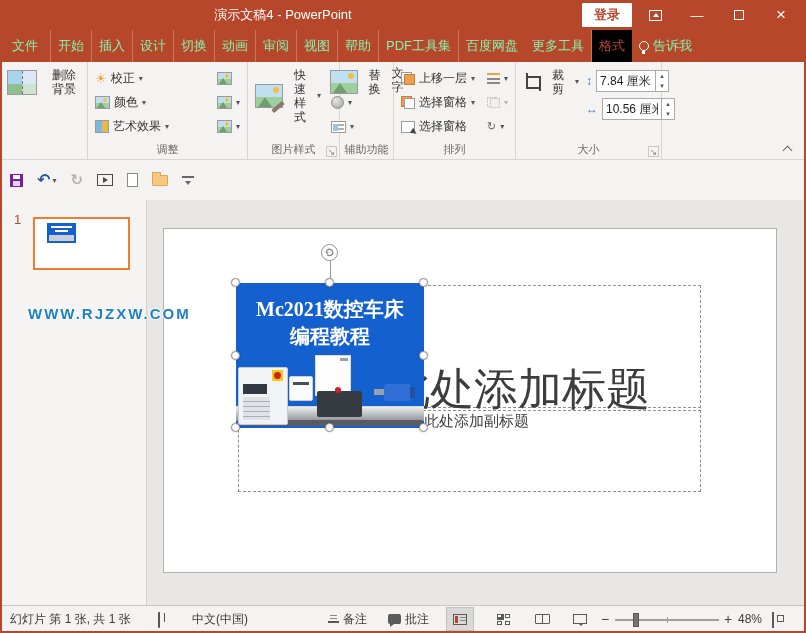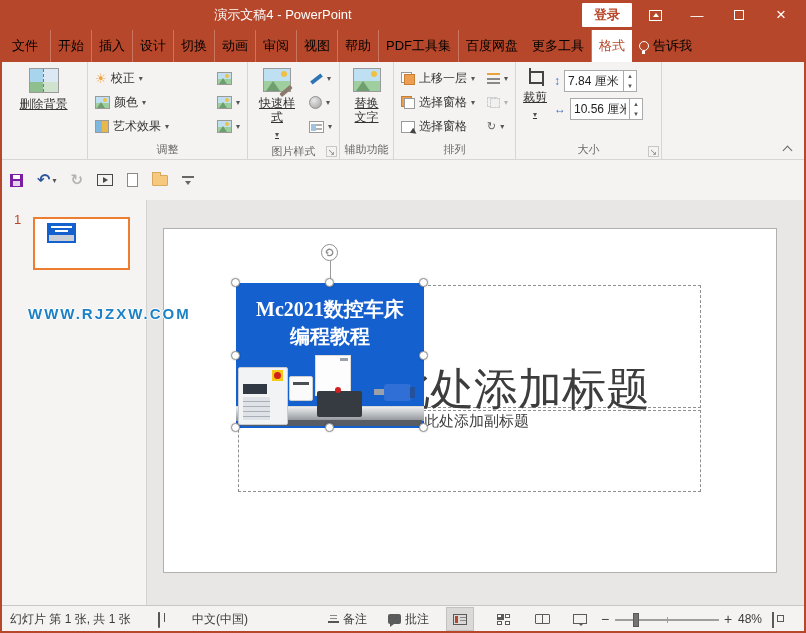--- a/index.html
+++ b/index.html
@@ -17,38 +17,38 @@
   .tb-ctl { width:38px; height:30px; display:flex; align-items:center; justify-content:center;
             color:#fff; font-size:13px; cursor:pointer; }
   .i-ribbonopts { width:13px; height:11px; border:1px solid #fff; position:relative; display:inline-block; }
   .i-ribbonopts::after { content:""; position:absolute; left:3px; top:2px; border-left:3px solid transparent;
             border-right:3px solid transparent; border-bottom:4px solid #fff; }
   .i-maxbox { width:10px; height:10px; border:1px solid #fff; display:inline-block; }
 
   
   .tabbar { position:absolute; left:0; top:30px; width:806px; height:32px; background:#b7472a;
             display:flex; align-items:stretch; }
-  .tab { color:#000000; font-size:13px; padding:0 7px; display:flex; align-items:center; gap:4px;
+  .tab { color:#86efac; font-size:13px; padding:0 7px; display:flex; align-items:center; gap:4px;
          border-right:1px solid rgba(255,255,255,0.25); cursor:pointer; white-space:nowrap; }
   .tab.first { padding:0 12px; }
-  .tab.active { background:#ffffff; color:#b7472a; border-right:none; }
+  .tab.active { background:#000000; color:#b7472a; border-right:none; }
   .tab.noborder { border-right:none; }
   .i-bulb { width:10px; height:10px; border:1.5px solid #fff; border-radius:50%; position:relative; display:inline-block; }
   .i-bulb::after { content:""; position:absolute; left:2px; bottom:-4px; width:3px; height:3px; background:#fff; }
 
   
   .ribbon { position:absolute; left:0; top:62px; width:806px; height:98px; background:#f4f3f2;
             border-bottom:1px solid #d8d6d4; display:flex; }
   .rgroup { display:flex; flex-direction:column; border-right:1px solid #d8d6d3; position:relative; }
   .rg-content { flex:1; display:flex; align-items:flex-start; padding:4px 4px 0; gap:4px; }
   .rg-label { height:17px; font-size:11px; color:#6a6866; text-align:center; line-height:15px; }
   .launcher { position:absolute; right:2px; bottom:2px; font-size:9px; color:#8a8886; cursor:pointer;
               width:11px; height:11px; line-height:11px; text-align:center; border:1px solid #c9c7c5; }
-  .rbtn-lg { display:flex; flex-direction:column; align-items:center; gap:4px; font-size:12px;
-             color:#333; padding:2px 3px; cursor:pointer; text-align:center; line-height:14px;text-decoration:underline; }
+  .rbtn-lg { display:flex; align-items:center; gap:11px; font-size:12px;
+             color:#333; padding:2px 3px; cursor:pointer; text-align:center; line-height:14px; }
   .rcol { display:flex; flex-direction:column; gap:1px; padding-top:1px; }
   .rbtn-sm { height:23px; display:flex; align-items:center; gap:4px; font-size:12px; color:#333;
              padding:0 3px; cursor:pointer; white-space:nowrap; }
   .caret { font-size:8px; color:#555; }
   .grayed { opacity:0.4; }
 
   
   .icon-delbg { width:30px; height:25px; border:1px solid #9a9a9a; display:flex; }
   .icon-delbg i { display:block; }
   .icon-delbg .a { width:15px; background:linear-gradient(#aee;, #9fd09f); background:linear-gradient(#a8d4ee 55%, #8fbf8f 45%); }

